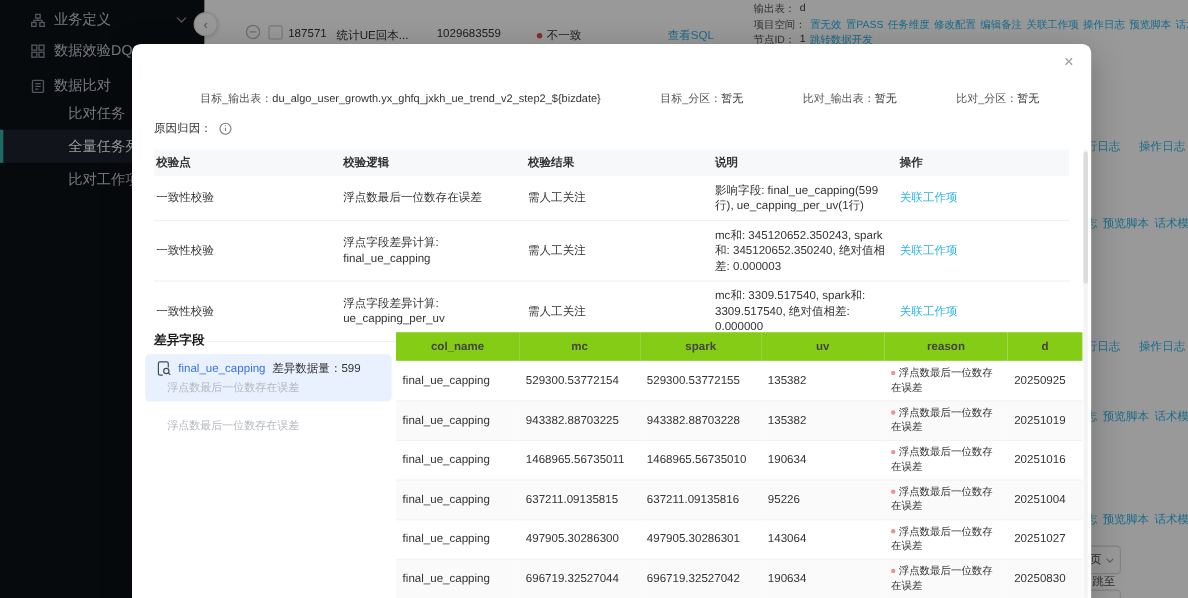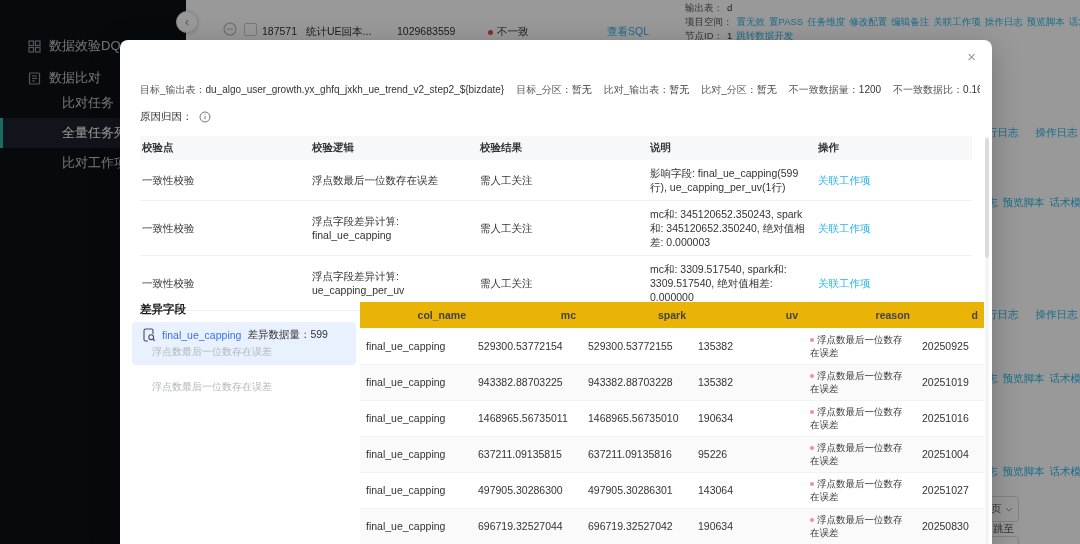--- a/index.html
+++ b/index.html
@@ -71,21 +71,21 @@
     background:#fff; border-radius:8px 8px 0 0; z-index:10;
     box-shadow:0 8px 30px rgba(0,0,0,.25); font-size:10.5px;
   }
   .modal-close {
     position:absolute; right:16px; top:8px; background:none; border:none;
     font-size:15px; color:#9a9a9a; cursor:pointer;
   }
   .modal-head { position:absolute; left:20px; top:12px; display:flex; align-items:baseline; gap:14px; }
   .modal-title { font-size:14px; font-weight:700; color:#1a1a1a; }
   .meta { position:absolute; left:20px; top:43px; width:840px; display:flex; gap:12px; white-space:nowrap; font-size:10px; overflow:hidden; }
-  .mlabel { color:#555; }
+  .mlabel { color:#555;margin-left:42px; }
   .mvalue { color:#333; }
   .attribution { position:absolute; left:20px; top:70px; display:flex; align-items:center; gap:6px; }
   table { border-collapse:collapse; table-layout:fixed; }
   .check-table { position:absolute; left:20px; top:96px; width:832px; font-size:10.5px; }
   .check-table th {
     height:24px; background:#f7f8fa; text-align:left; font-weight:600; color:#333;
     padding:0 8px 0 2px; font-size:10.5px;
   }
   .check-table td {
     padding:6px 8px 6px 2px; line-height:14px; border-bottom:1px solid #f0f0f0;
@@ -94,40 +94,56 @@
   .diff-title { position:absolute; left:20px; top:262px; font-size:11.5px; font-weight:700; color:#1a1a1a; }
   .field-list { position:absolute; left:12px; top:282px; width:224px; }
   .field-item { padding:6px 8px 6px 10px; border-radius:4px; margin-bottom:6px; cursor:pointer; }
   .field-item.active { background:#e8f1fd; }
   .fi-row1 { display:flex; align-items:center; gap:6px; white-space:nowrap; }
   .fi-name { color:#3a70f0; }
   .fi-count { color:#333; }
   .fi-desc { margin-left:10px; margin-top:3px; color:#b4b8bf; font-size:10px; }
   .data-table { position:absolute; left:240px; top:262px; width:624px; font-size:10.5px; }
   .data-table th {
-    height:26px; background:#eab308; font-weight:600; color:#444; text-align:right;
+    height:26px; background:#84cc16; font-weight:600; color:#444; text-align:center;
     padding:0 6px; font-size:10.5px;
   }
   .data-table td { height:36px; padding:0 6px; border-bottom:1px solid #f2f2f2; color:#333; }
   .data-table tr.stripe td { background:#fafafa; }
   .reason-cell { font-size:9.5px; line-height:13px; }
   .reason-dot { width:4px; height:4px; background:#ef9191; margin-right:3px; }
   .scroll-track {
     position:absolute; right:3px; top:96px; bottom:0; width:4px;
     background:#f4f4f4; border-radius:2px;
   }
   .scroll-thumb { position:absolute; top:2px; left:0; width:4px; height:120px; background:#dcdcdc; border-radius:2px; }
   svg { display:block; }
 </style>
 </head>
 <body>
 
 <div id="app">
 
   <aside class="sidebar">
+    <div class="nav-item" style="top:4px">
+      <span>
+        <svg width="13" height="13" viewBox="0 0 13 13" fill="none" stroke="#8a929c" stroke-width="1.2">
+          <rect x="4.5" y="1" width="4" height="3.5"></rect>
+            <rect x="0.8" y="8.5" width="4" height="3.5"></rect>
+            <rect x="8.2" y="8.5" width="4" height="3.5"></rect>
+          <path d="M6.5 4.5v2M2.8 8.5v-2h7.4v2"></path>
+        </svg>
+      </span>
+      <span>业务定义</span>
+      <span class="chev">
+        <svg width="10" height="6" viewBox="0 0 10 6" fill="none" stroke="#8a929c" stroke-width="1.2">
+            <path d="M1 1l4 4 4-4"></path>
+          </svg>
+      </span>
+    </div>
     <div class="nav-item" style="top:32px">
       <span>
         <svg width="13" height="13" viewBox="0 0 13 13" fill="none" stroke="#8a929c" stroke-width="1.2">
           <rect x="1" y="1" width="4.5" height="4.5"></rect>
             <rect x="7.5" y="1" width="4.5" height="4.5"></rect>
           <rect x="1" y="7.5" width="4.5" height="4.5"></rect>
             <rect x="7.5" y="7.5" width="4.5" height="4.5"></rect>
         </svg>
       </span>
       <span>数据效验DQC</span>

